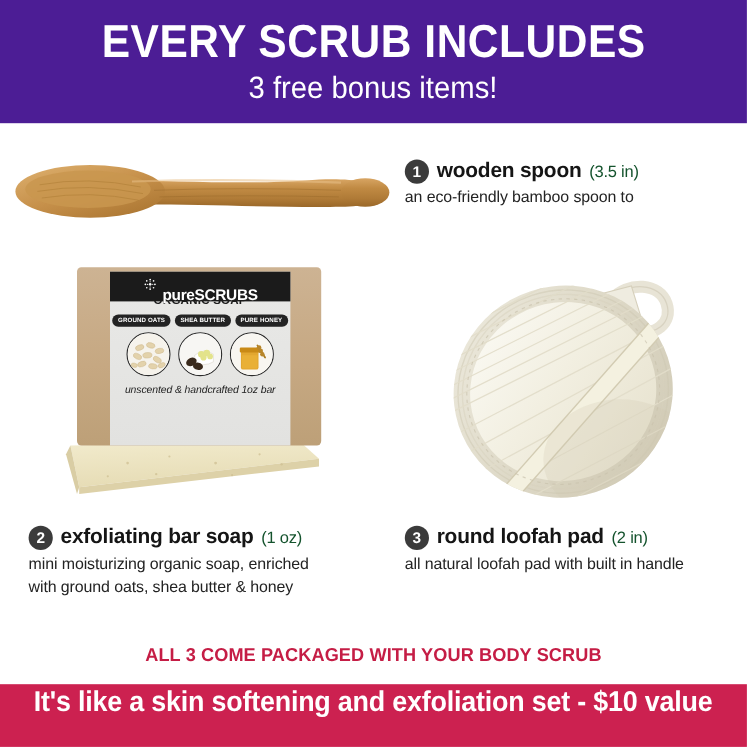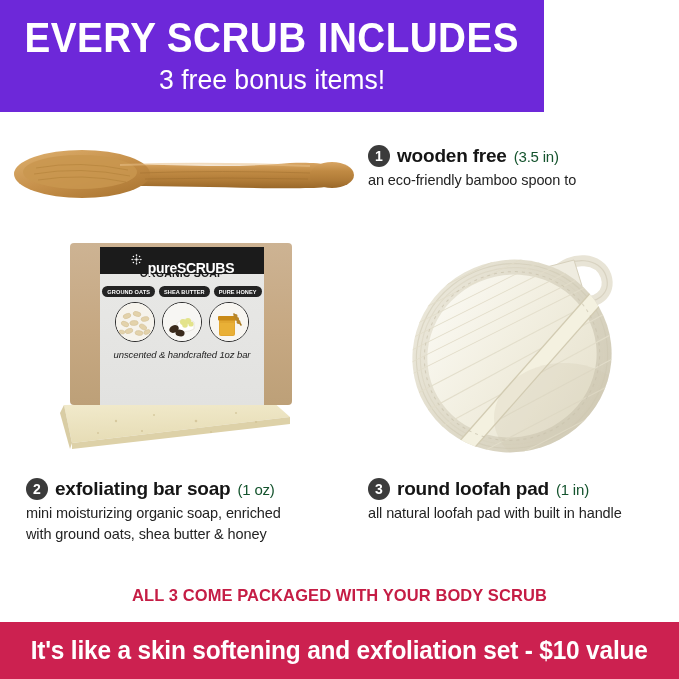--- a/index.html
+++ b/index.html
@@ -8,22 +8,22 @@
     background:#ffffff;
     font-family:"Liberation Sans", sans-serif;
     overflow:hidden;
     position:relative;
     -webkit-font-smoothing:antialiased;
   }
   .page{position:relative;width:679px;height:679px;background:#fff;}
 
   
   .header{
-    position:absolute;left:0;top:0;width:544px;height:112px;
-    background:#6d28d9;
+    position:absolute;left:0;top:0;width:679px;height:112px;
+    background:#4c1d95;
     display:flex;flex-direction:column;
     align-items:center;justify-content:center;
   }
   .header-title{
     color:#ffffff;
     font-size:42px;
     font-weight:bold;
     letter-spacing:0.5px;
     line-height:1.0;
     transform:scaleX(0.92);
@@ -80,21 +80,21 @@
     position:absolute;left:0;top:586px;width:679px;
     text-align:center;
     color:#c51d45;
     font-size:17px;font-weight:bold;
     letter-spacing:0.1px;
     transform:scaleX(0.97);
   }
   .footer-bar{
     position:absolute;left:0;top:622px;width:679px;height:57px;
     background:#cc2150;
-    display:flex;align-items:center;justify-content:center;
+    display:flex;justify-content:center;
   }
   .footer-bar-text{
     color:#ffffff;font-size:26px;font-weight:bold;
     letter-spacing:-0.2px;transform:scaleX(0.94);white-space:nowrap;
   }
 
   
   .soap-bar{
     position:absolute;left:2px;top:148px;width:250px;height:62px;
   }
@@ -186,21 +186,21 @@
         <path d="M135,39 Q215,37 298,39" fill="none"></path>
       </g>
 
       <path d="M110,25 Q200,22 300,26" stroke="#e7c089" stroke-width="2" fill="none" opacity="0.55"></path>
     </svg>
   </div>
 
   <div class="item1-text">
     <div class="item-head">
       <span class="badge">1</span>
-      <span class="item-title">wooden free</span>
+      <span class="item-title">wooden spoon</span>
       <span class="item-size">(3.5 in)</span>
     </div>
     <div class="item-desc">
       <div>an eco-friendly bamboo spoon to</div>
     </div>
   </div>
 
   <div class="soap-img">
 
     <div class="soap-bar">
@@ -411,21 +411,21 @@
       </g>
 
       <ellipse cx="108" cy="118" rx="88" ry="84" transform="rotate(-18 108 118)" fill="none" stroke="#c9c2ac" stroke-width="1" stroke-dasharray="3 4" opacity="0.7"></ellipse>
     </svg>
   </div>
 
   <div class="item3-text">
     <div class="item-head">
       <span class="badge">3</span>
       <span class="item-title">round loofah pad</span>
-      <span class="item-size">(1 in)</span>
+      <span class="item-size">(2 in)</span>
     </div>
     <div class="item-desc">
       <div>all natural loofah pad with built in handle</div>
     </div>
   </div>
 
   <div class="footer-note">ALL 3 COME PACKAGED WITH YOUR BODY SCRUB</div>
 
   <div class="footer-bar">
     <span class="footer-bar-text">It's like a skin softening and exfoliation set - $10 value</span>

